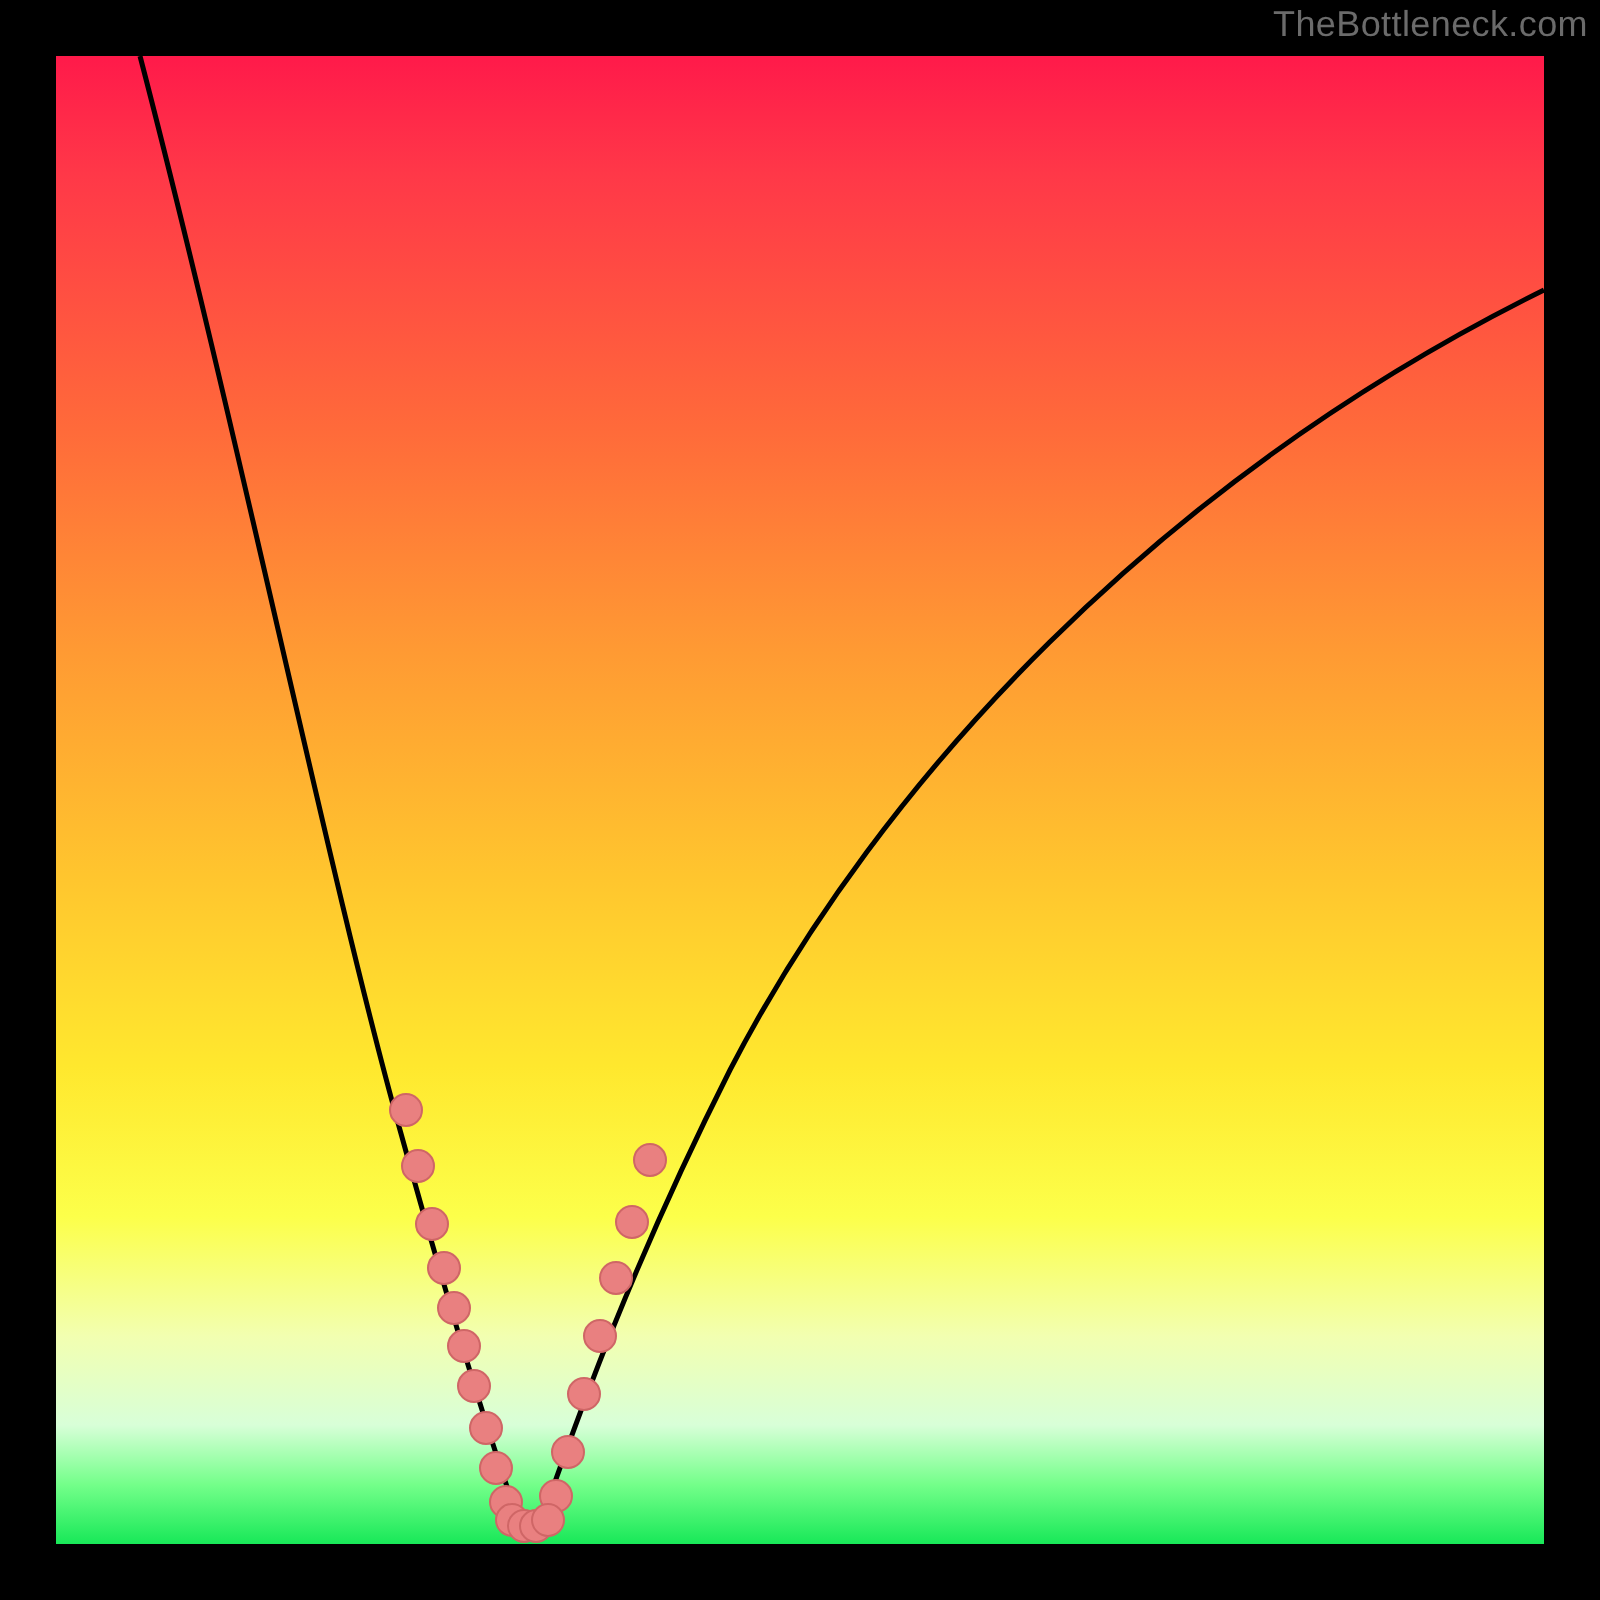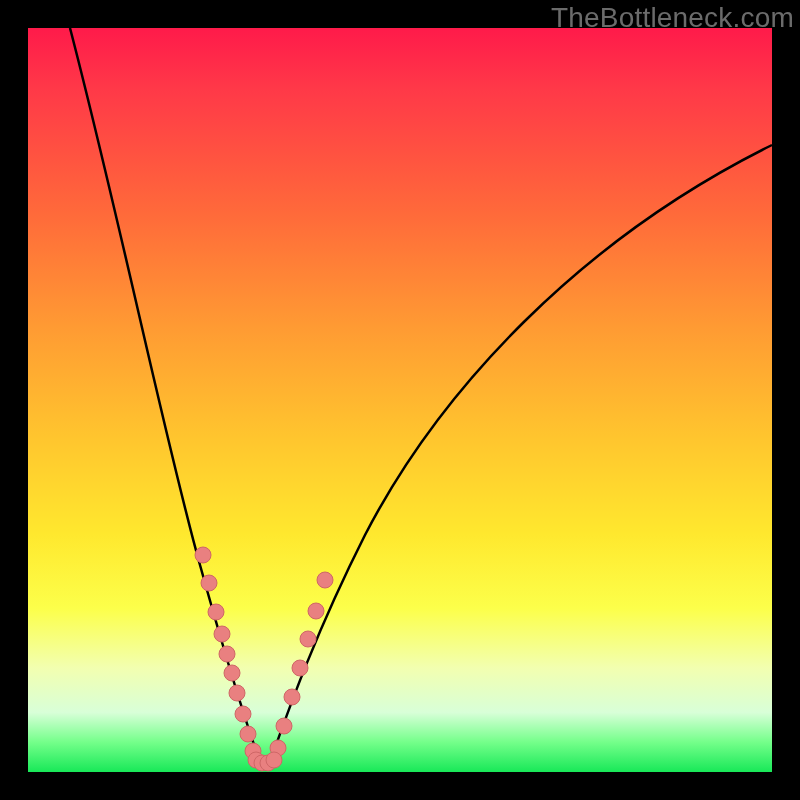--- a/index.html
+++ b/index.html
@@ -35,21 +35,21 @@
     top: 0;
     width: 800px;
     height: 800px;
     overflow: visible;
   }
   .watermark {
     position: absolute;
     top: 2px;
     right: 6px;
     font-family: Arial, Helvetica, sans-serif;
-    font-size: 28px;
+    font-size: 18px;
     font-weight: 500;
     color: #6b6b6b;
     letter-spacing: 0.2px;
   }
   circle.dot {
     fill: #e98080;
     stroke: #cf6666;
     stroke-width: 1;
   }
 </style>

